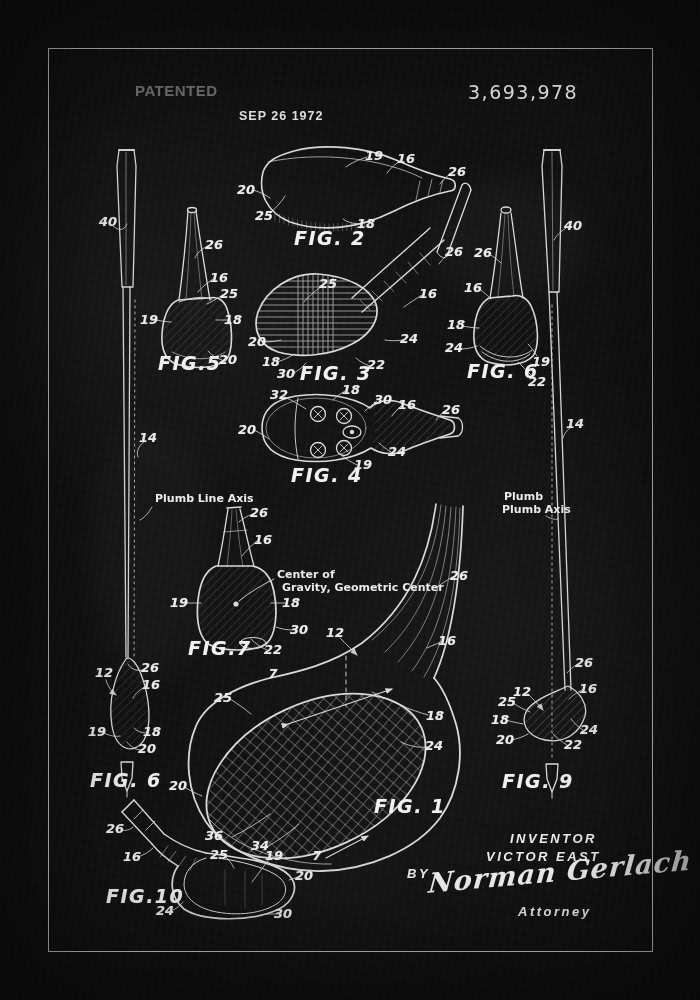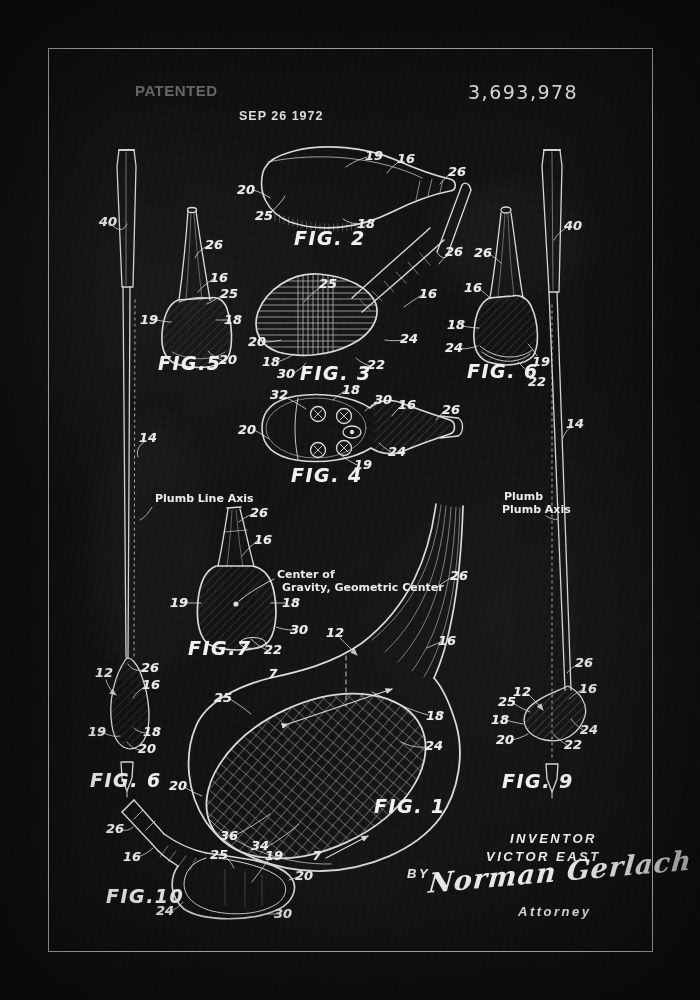--- a/index.html
+++ b/index.html
@@ -351,21 +351,21 @@
     <span class="ref" style="left: 299px; top: 629px;">30</span>
     <span class="ref" style="left: 273px; top: 649px;">22</span>
     <span class="ref" style="left: 335px; top: 632px;">12</span>
     <span class="ref" style="left: 459px; top: 575px;">26</span>
     <span class="ref" style="left: 447px; top: 640px;">16</span>
     <span class="ref" style="left: 273px; top: 673px;">7</span>
     <span class="ref" style="left: 223px; top: 697px;">25</span>
     <span class="ref" style="left: 435px; top: 715px;">18</span>
     <span class="ref" style="left: 434px; top: 745px;">24</span>
     <span class="ref" style="left: 178px; top: 785px;">20</span>
-    <span class="ref" style="left: 229px; top: 835px;">36</span>
+    <span class="ref" style="left: 214px; top: 835px;">36</span>
     <span class="ref" style="left: 260px; top: 845px;">34</span>
     <span class="ref" style="left: 317px; top: 855px;">7</span>
     <span class="ref" style="left: 573px; top: 225px;">40</span>
     <span class="ref" style="left: 575px; top: 423px;">14</span>
     <span class="ref" style="left: 584px; top: 662px;">26</span>
     <span class="ref" style="left: 588px; top: 688px;">16</span>
     <span class="ref" style="left: 522px; top: 691px;">12</span>
     <span class="ref" style="left: 507px; top: 701px;">25</span>
     <span class="ref" style="left: 500px; top: 719px;">18</span>
     <span class="ref" style="left: 505px; top: 739px;">20</span>

